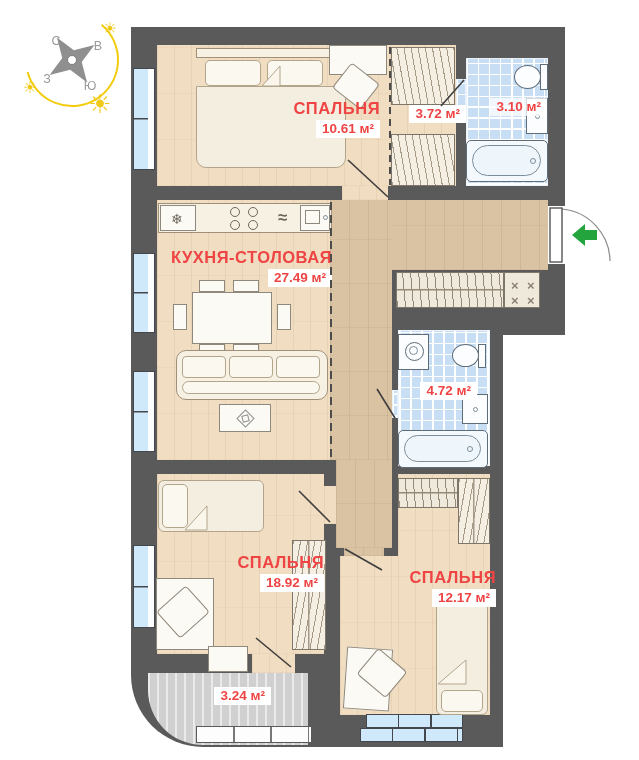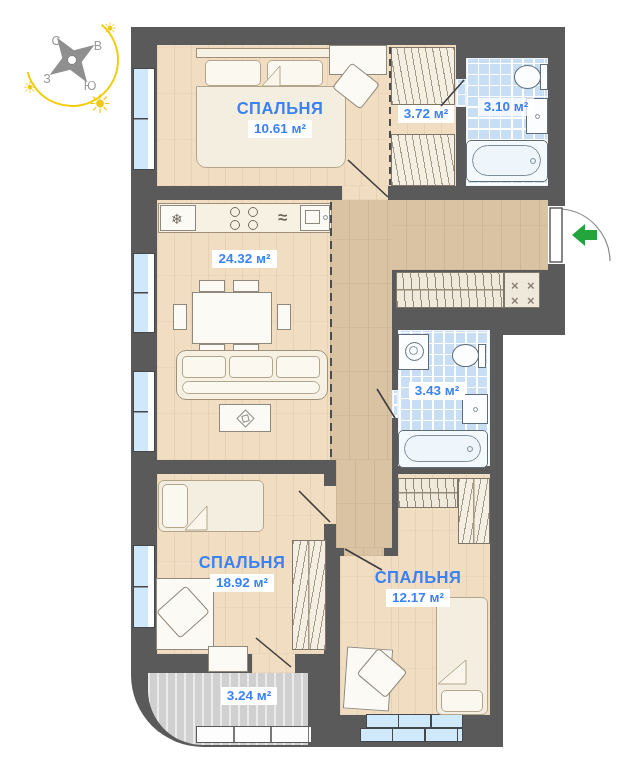--- a/index.html
+++ b/index.html
@@ -50,21 +50,21 @@
     background-image:repeating-linear-gradient(85deg,#958a77 0 1px,transparent 1px 8px),
                      linear-gradient(#958a77,#958a77);
     background-size:auto,100% 1.5px;background-position:0 0,center;background-repeat:repeat,no-repeat;}
   .xbox{background:#efe9db;border:1px solid #7e7668;}
   .xmark{position:absolute;color:#8d8274;font-size:13px;font-weight:bold;line-height:1;}
   .washer-ring{position:absolute;left:6px;top:7px;width:17px;height:17px;border:1.6px solid #5f6d78;border-radius:50%;}
   .washer-ring::after{content:"";position:absolute;left:3px;top:3px;width:7px;height:7px;border:1.2px solid #7d8e9a;border-radius:50%;}
   .plant{background:none;border:1.2px solid #8f8f8f;transform:rotate(45deg);}
   .plant::after{content:"";position:absolute;inset:2px;border:1.2px solid #8f8f8f;transform:rotate(30deg);}
   
-  .rlabel{position:absolute;text-align:center;color:#3b82f6;}
+  .rlabel{position:absolute;text-align:right;color:#ef4444;}
   .rname{font-size:16.5px;font-weight:bold;letter-spacing:.5px;white-space:nowrap;}
   .chip{display:inline-block;background:#ffffff;padding:1px 6px 2px;margin-top:2px;
         font-size:13.5px;font-weight:bold;white-space:nowrap;}
   .glyph{position:absolute;color:#6e675c;line-height:1;}
   svg{display:block;}
 </style>
 </head>
 <body>
 
 <div class="plan">
@@ -206,34 +206,35 @@
     <div class="rname">СПАЛЬНЯ</div>
     <span class="chip">10.61 м²</span>
   </div>
   <div class="rlabel" style="left:386px;top:103px;width:80px">
     <span class="chip">3.72 м²</span>
   </div>
   <div class="rlabel" style="left:465px;top:96px;width:82px">
     <span class="chip" style="background:rgba(255,255,255,.75)">3.10 м²</span>
   </div>
   <div class="rlabel" style="left:157px;top:248px;width:175px">
-    <span class="chip">24.32 м²</span>
+    <div class="rname">КУХНЯ-СТОЛОВАЯ</div>
+    <span class="chip">27.49 м²</span>
   </div>
   <div class="rlabel" style="left:397px;top:380px;width:80px">
-    <span class="chip">3.43 м²</span>
+    <span class="chip">4.72 м²</span>
   </div>
   <div class="rlabel" style="left:160px;top:553px;width:164px">
     <div class="rname">СПАЛЬНЯ</div>
     <span class="chip">18.92 м²</span>
   </div>
   <div class="rlabel" style="left:340px;top:568px;width:156px">
     <div class="rname">СПАЛЬНЯ</div>
     <span class="chip">12.17 м²</span>
   </div>
-  <div class="rlabel" style="left:209px;top:685px;width:80px">
+  <div class="rlabel" style="left:191px;top:685px;width:80px">
     <span class="chip">3.24 м²</span>
   </div>
 
   <svg class="abs" style="left:0;top:0;pointer-events:none" width="639" height="760" viewBox="0 0 639 760">
 
     <polygon points="280,66 262,86 280,86" fill="#faf6ec" stroke="#b3a58c" stroke-width="1"></polygon>
     <polygon points="185,530 207,506 207,530" fill="#faf6ec" stroke="#b3a58c" stroke-width="1"></polygon>
     <polygon points="438,684 466,660 466,684" fill="#faf6ec" stroke="#b3a58c" stroke-width="1"></polygon>
 
     <line x1="331" y1="202" x2="331" y2="458" stroke="#4c4c4c" stroke-width="2" stroke-dasharray="8 5"></line>

